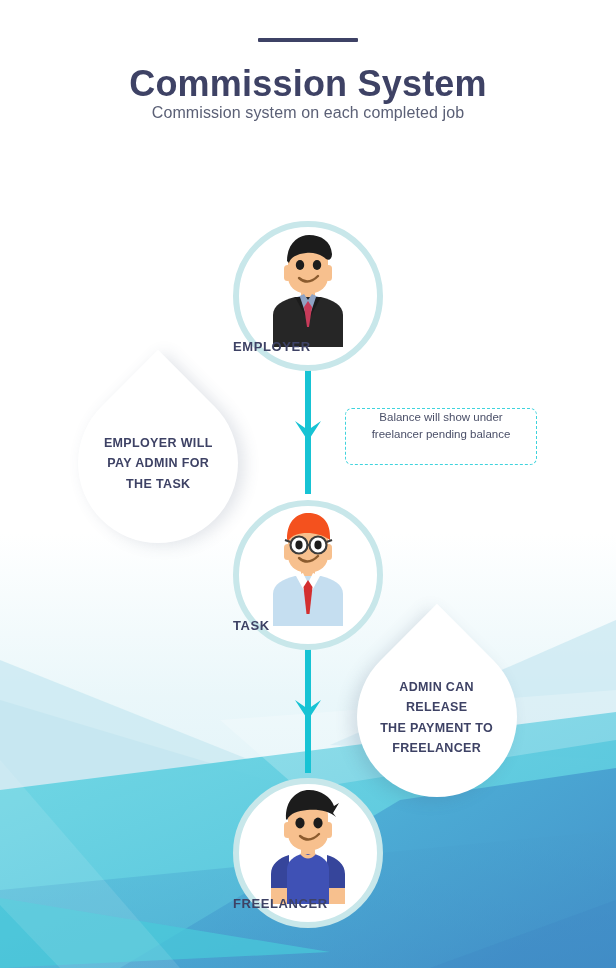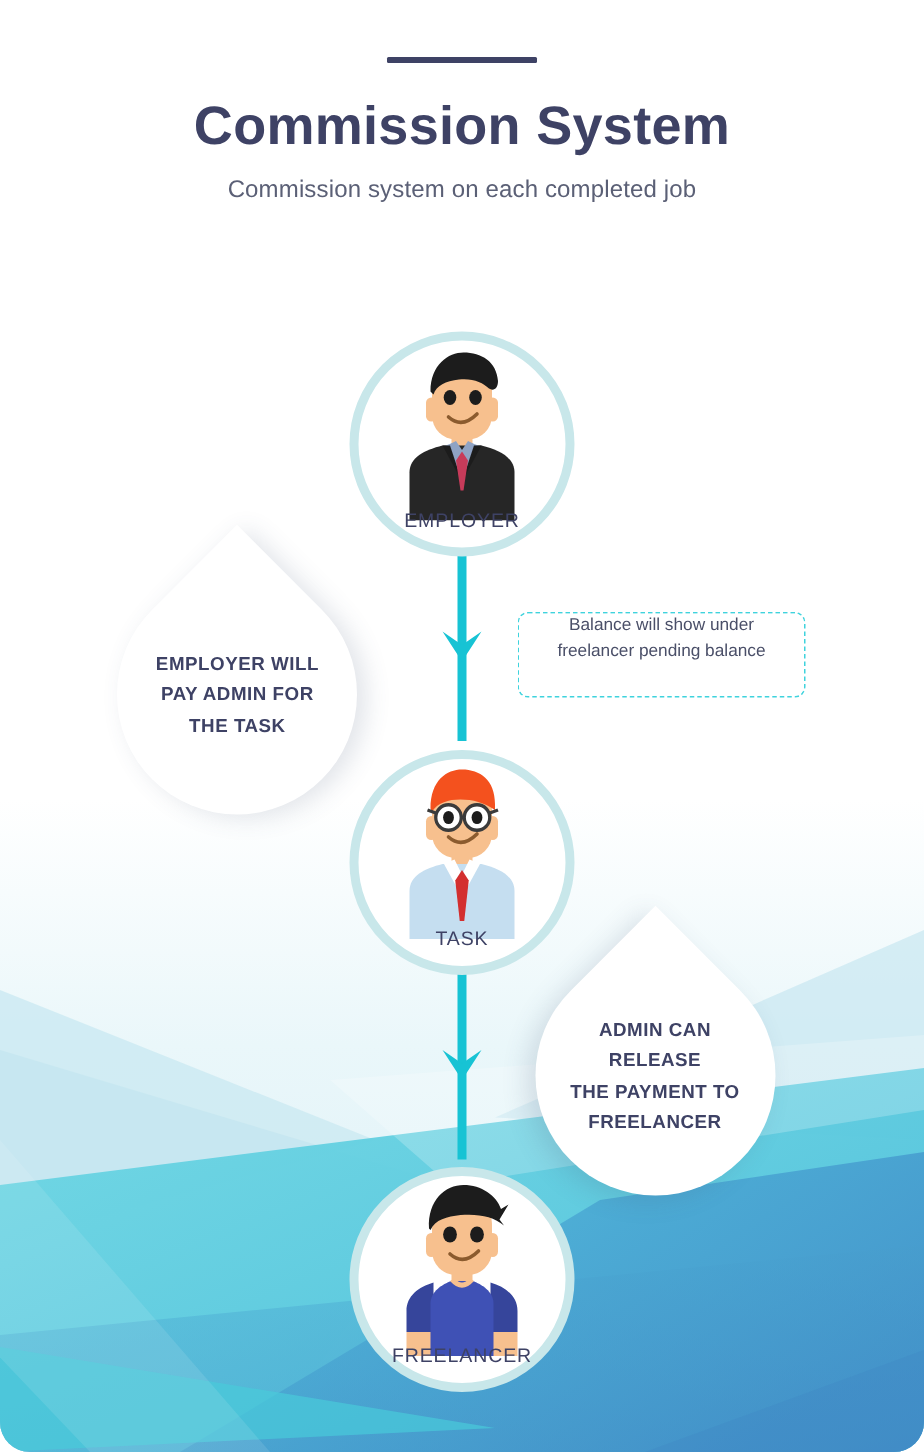--- a/index.html
+++ b/index.html
@@ -7,21 +7,20 @@
     width: 616px; height: 968px;
     font-family: "Liberation Sans", sans-serif;
     background: #ffffff;
     overflow: hidden;
   }
   #stage {
     position: relative;
     width: 616px; height: 968px;
     background: #ffffff;
     overflow: hidden;
-    border-radius: 20px;
   }
 
   
   #bg-art {
     position: absolute;
     left: 0; top: 0;
     width: 616px; height: 968px;
     z-index: 0;
   }
 
@@ -41,21 +40,21 @@
   }
   #page-title {
     margin-top: 22px;
     font-size: 36px;
     font-weight: 600;
     letter-spacing: 0.2px;
     color: #3e4265;
     line-height: 1.1;
   }
   #page-subtitle {
-    margin-top: 14px;
+    margin-top: 0;
     font-size: 16px;
     font-weight: 400;
     color: #5b6076;
     letter-spacing: 0.1px;
   }
 
   
   .connector {
     position: absolute;
     left: 305px;
@@ -92,23 +91,22 @@
   .node-art {
     position: absolute;
     left: 10px; top: 6px;
     width: 130px; height: 120px;
     overflow: hidden;
   }
   .node-label {
     position: absolute;
     left: 0; bottom: 17px;
     width: 150px;
-    text-align: center;
     font-size: 13px;
-    font-weight: 400;
+    font-weight: 700;
     letter-spacing: 0.6px;
     color: #3e4265;
   }
   #node-employer  { left: 233px; top: 221px; }
   #node-admin     { left: 233px; top: 500px; }
   #node-freelancer{ left: 233px; top: 778px; }
 
   
   .callout {
     position: absolute;

